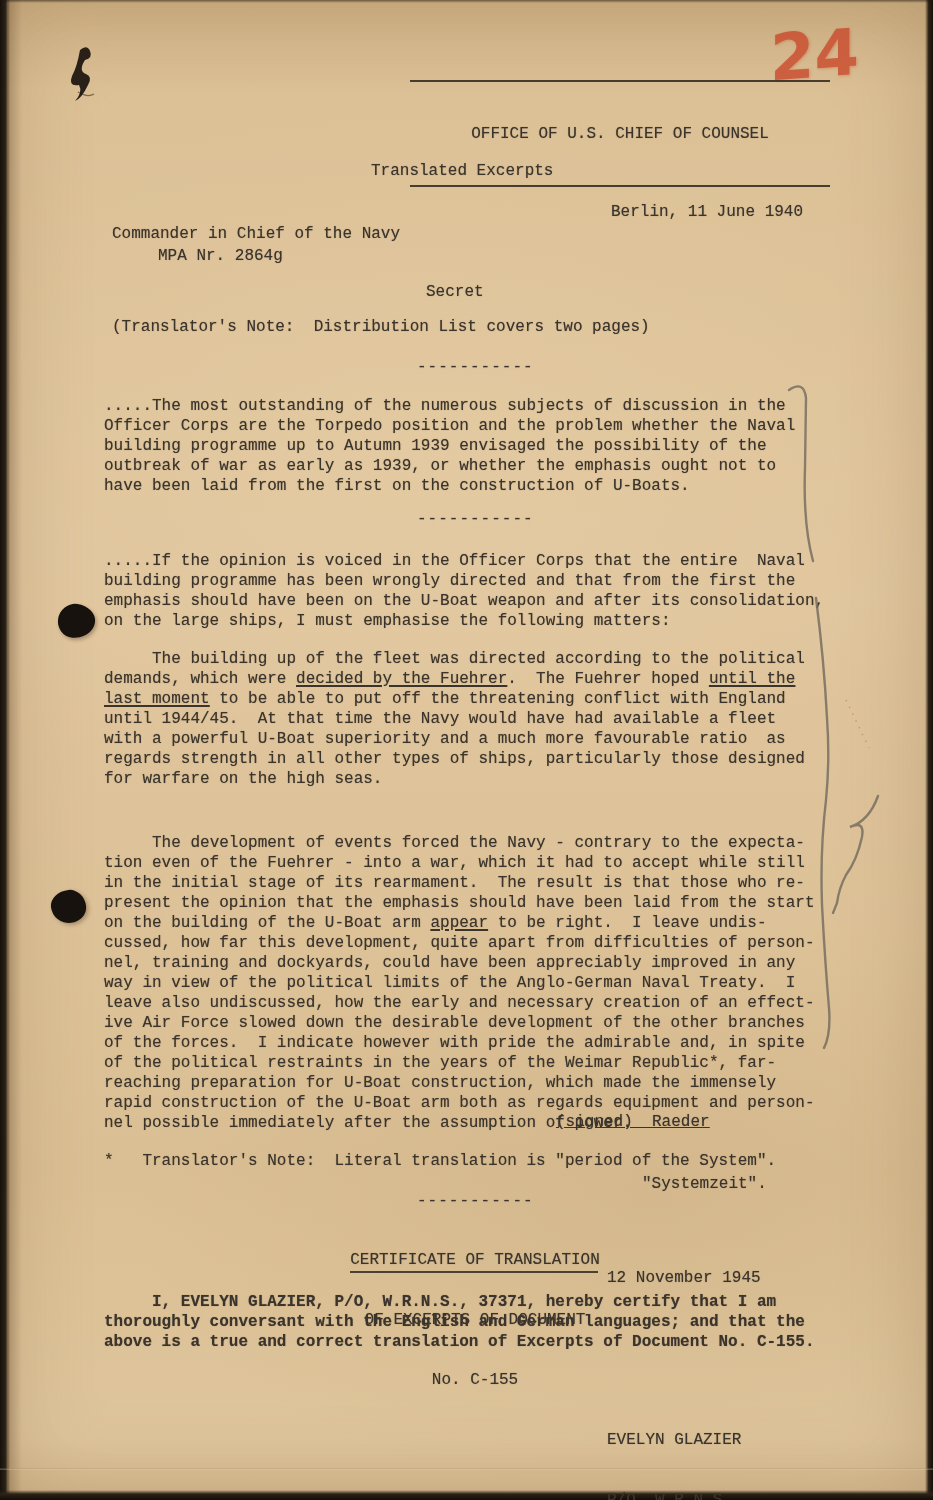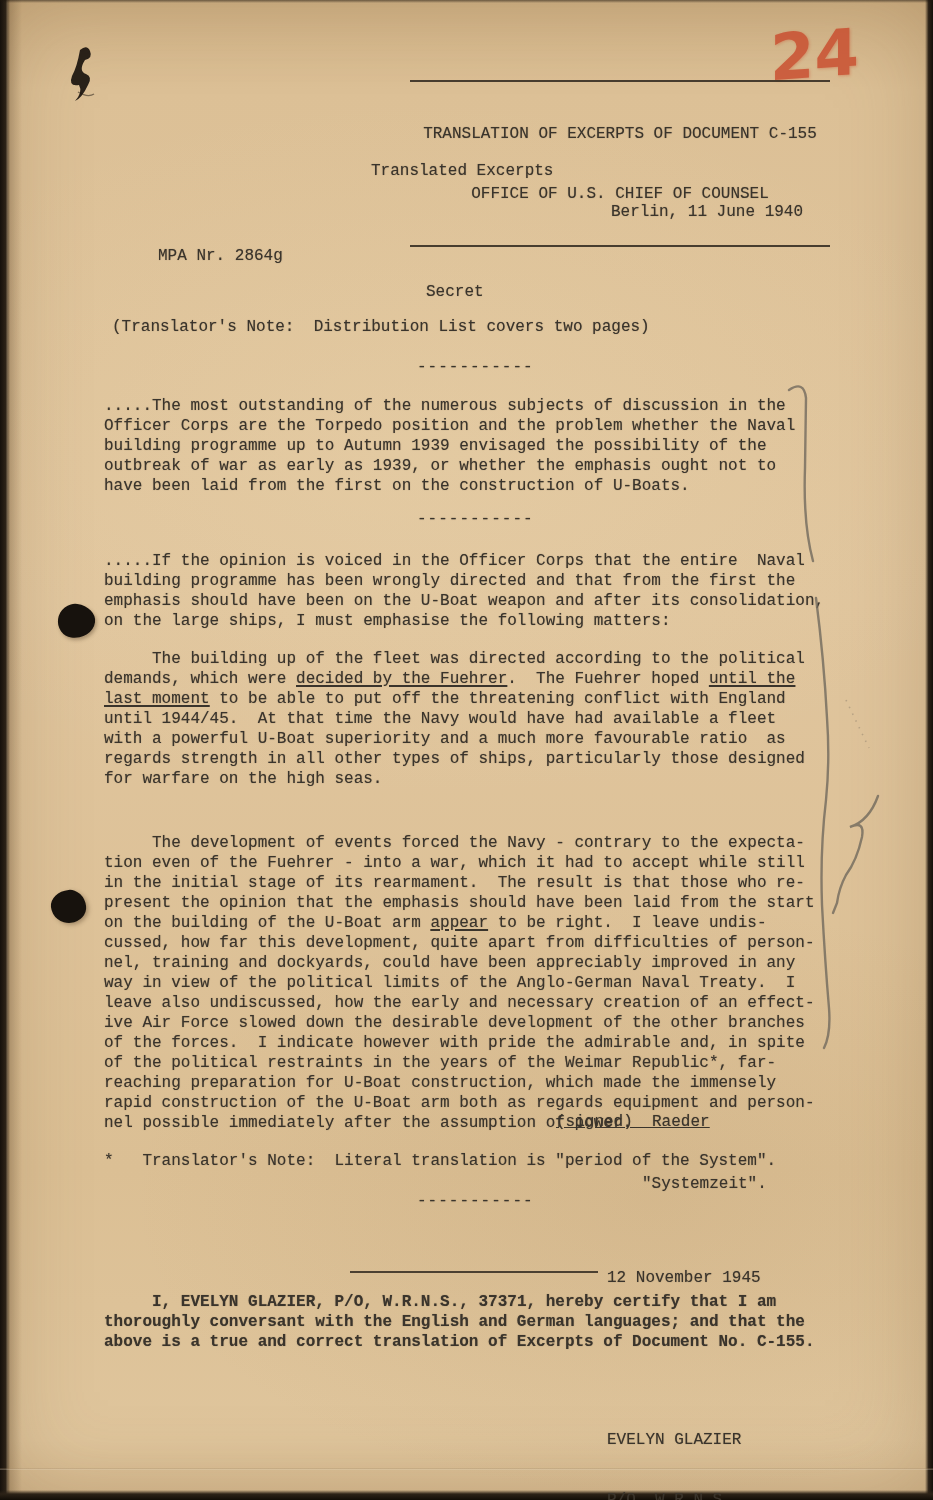--- a/index.html
+++ b/index.html
@@ -69,28 +69,28 @@
   <div class="hole hole1"></div>
   <div class="hole hole2"></div>
   <svg class="abs" style="left:58px;top:40px" width="70" height="75">
     <path d="M22,10 q7,-6 10,1 q3,7 -5,9 q-7,11 1,14 q7,3 2,11 q-6,13 -13,16 q8,-9 4,-16 q-11,2 -7,-9 q5,-9 8,-26z" fill="#1a140e" opacity="0.92"></path>
     <path d="M20,52 q10,6 16,2" stroke="#1a140e" stroke-width="1.4" fill="none" opacity="0.5"></path>
   </svg>
 
   <div class="abs pagenum">24</div>
 
   <div class="abs typed hdr" style="left:410px;top:80px;width:412px;">
-    <span class="l1">TRANSLATION OF EXCERPTS OF DOCUMENT C-155</span>
     <span class="l2">OFFICE OF U.S. CHIEF OF COUNSEL</span>
   </div>
 
   <div class="abs typed uline" style="left:371px;top:161px;">Translated Excerpts</div>
 
   <div class="abs typed" style="left:611px;top:202px;">Berlin, 11 June 1940</div>
 
+  <div class="abs typed" style="left:112px;top:224px;">Commander in Chief of the Navy</div>
   <div class="abs typed" style="left:158px;top:246px;">MPA Nr. 2864g</div>
 
   <div class="abs typed" style="left:426px;top:282px;">Secret</div>
 
   <div class="abs typed" style="left:112px;top:317px;text-align:center;">(Translator's Note:  Distribution List covers two pages)</div>
 
   <div class="abs typed dashes" style="left:417px;top:357px;">-----------</div>
   <div class="abs typed dashes" style="left:417px;top:509px;">-----------</div>
   <div class="abs typed dashes" style="left:417px;top:1191px;">-----------</div>
 
@@ -124,20 +124,25 @@
 of the political restraints in the years of the Weimar Republic*, far-
 reaching preparation for U-Boat construction, which made the immensely
 rapid construction of the U-Boat arm both as regards equipment and person-
 nel possible immediately after the assumption of power.</div>
 
   <div class="abs typed" style="left:556px;top:1112px;text-decoration:underline;">(signed)  Raeder</div>
 
   <div class="abs typed" style="left:104px;top:1151px;text-align:right;">*   Translator's Note:  Literal translation is "period of the System".</div>
   <div class="abs typed" style="left:642px;top:1174px;">"Systemzeit".</div>
 
+  <div class="abs typed cert-center">
+    <span style="display:block">CERTIFICATE OF TRANSLATION</span>
+    <span style="display:block">OF EXCERPTS OF DOCUMENT</span>
+    <span style="display:block">No. C-155</span>
+  </div>
   <div class="abs cert-rule"></div>
 
   <div class="abs typed" style="left:607px;top:1268px;">12 November 1945</div>
   <div class="abs typed" style="left:104px;top:1292px;width:760px;font-weight:bold;">     I, EVELYN GLAZIER, P/O, W.R.N.S., 37371, hereby certify that I am
 thoroughly conversant with the English and German languages; and that the
 above is a true and correct translation of Excerpts of Document No. C-155.</div>
 
   <div class="abs typed" style="left:607px;top:1390px;">
     <span style="display:block">EVELYN GLAZIER</span>
     <span style="display:block">P/O, W.R.N.S.</span>

